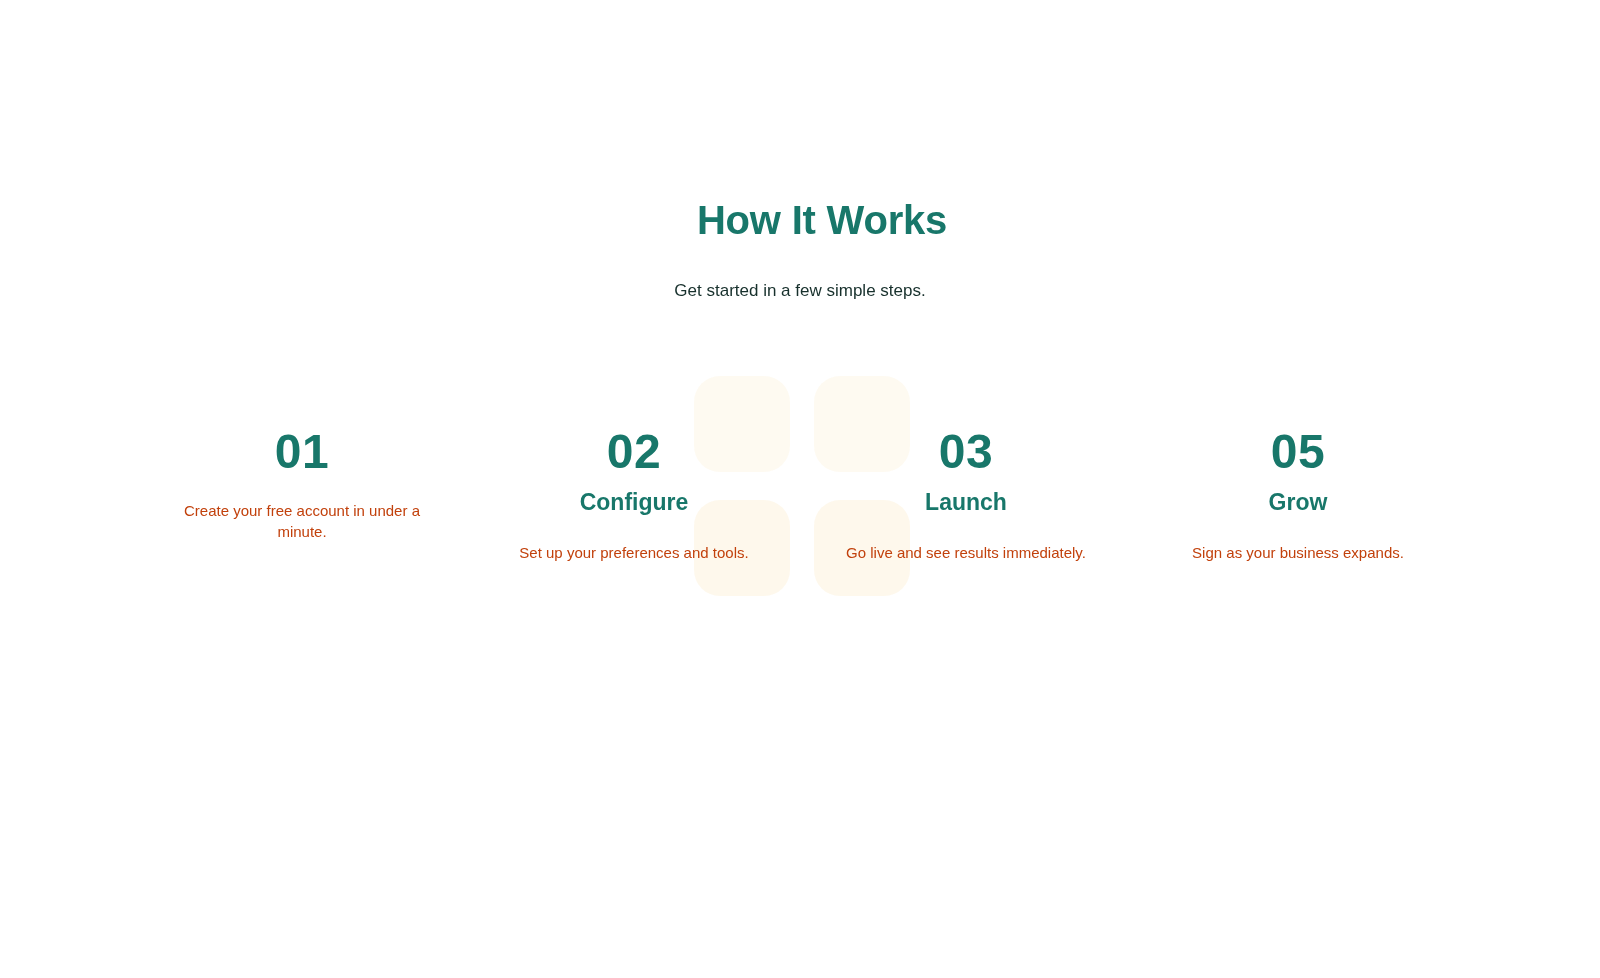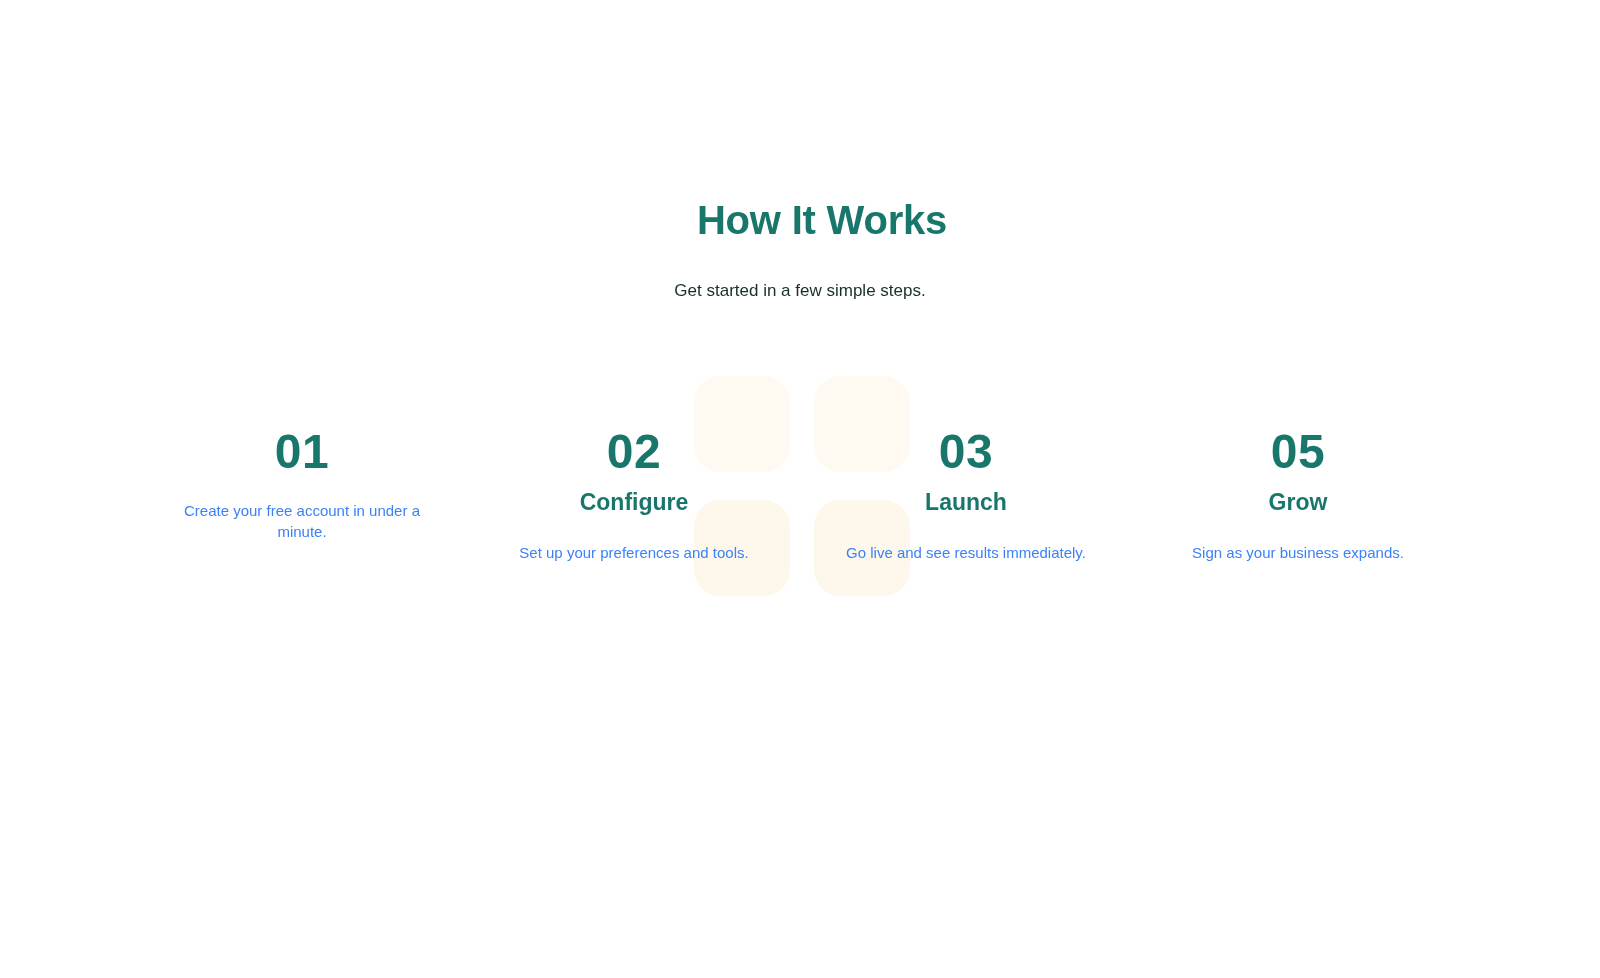--- a/index.html
+++ b/index.html
@@ -86,21 +86,21 @@
     margin-top: 14px;
     font-size: 23px;
     line-height: 28px;
     font-weight: 700;
     color: #18776a;
   }
   .step-desc {
     margin-top: 26px;
     font-size: 15px;
     line-height: 21px;
-    color: #3b82f6;
+    color: #c2410c;
     font-weight: 400;
     padding: 0 10px;
   }
 </style>
 </head>
 <body>
 
 <div class="section">
 
   <div class="deco deco-1"></div>

